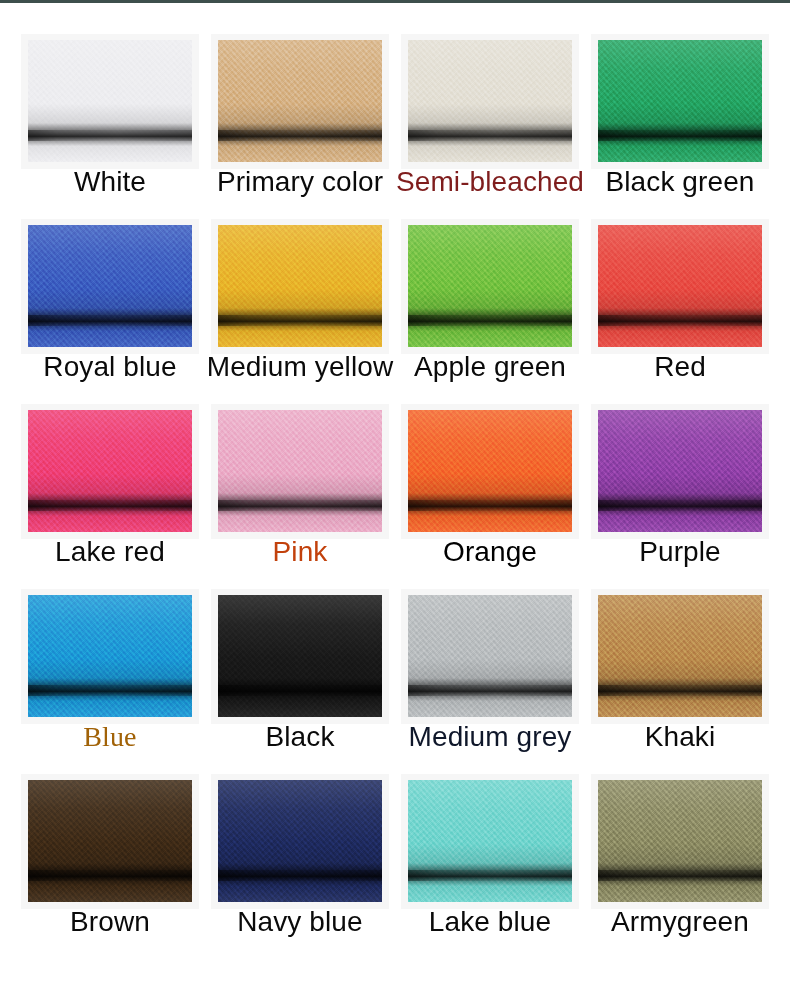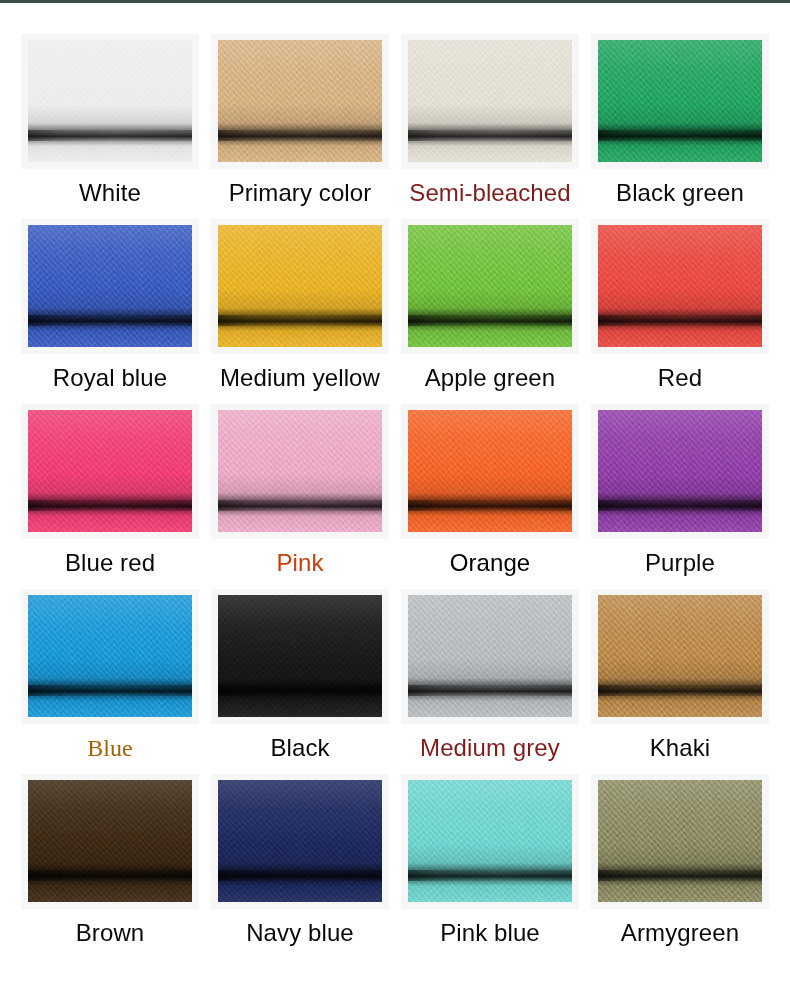--- a/index.html
+++ b/index.html
@@ -110,22 +110,21 @@
         rgba(0,0,0,0.00) 3px,
         rgba(0,0,0,0.09) 3px,
         rgba(0,0,0,0.09) 4px,
         rgba(0,0,0,0.00) 4px,
         rgba(0,0,0,0.00) 5px);
     mix-blend-mode: overlay;
     opacity: 0.85;
   }
 
   .swatch-label {
-    margin-top: 11px;
-    font-size: 24px;
+    font-size: 28px;
     line-height: 26px;
     color: #0a0a0a;
     text-align: right;
     letter-spacing: 0.1px;
     white-space: nowrap;
   }
 </style>
 </head>
 <body style="background: rgb(255, 255, 255);">
 
@@ -213,21 +212,21 @@
       <div class="swatch-label" style="color: rgb(10, 10, 10);">Red</div>
     </div>
     <div class="swatch-cell">
       <div class="swatch-frame" style="background: rgb(246, 246, 246);">
         <div class="swatch-photo" style="background-color: rgb(239, 63, 117);">
           <div class="weave"></div>
           <div class="curl"></div>
           <div class="shade"></div>
         </div>
       </div>
-      <div class="swatch-label" style="color: rgb(10, 10, 10);">Blue red</div>
+      <div class="swatch-label" style="color: rgb(10, 10, 10);">Lake red</div>
     </div>
     <div class="swatch-cell">
       <div class="swatch-frame" style="background: rgb(246, 246, 246);">
         <div class="swatch-photo" style="background-color: rgb(235, 170, 198);">
           <div class="weave"></div>
           <div class="curl"></div>
           <div class="shade"></div>
         </div>
       </div>
       <div class="swatch-label" style="color: #c2410c;">Pink</div>
@@ -273,21 +272,21 @@
       <div class="swatch-label" style="color: rgb(10, 10, 10);">Black</div>
     </div>
     <div class="swatch-cell">
       <div class="swatch-frame" style="background: rgb(246, 246, 246);">
         <div class="swatch-photo" style="background-color: rgb(184, 188, 190);">
           <div class="weave"></div>
           <div class="curl"></div>
           <div class="shade"></div>
         </div>
       </div>
-      <div class="swatch-label" style="color: #7f1d1d;">Medium grey</div>
+      <div class="swatch-label" style="color: #0f172a;">Medium grey</div>
     </div>
     <div class="swatch-cell">
       <div class="swatch-frame" style="background: rgb(246, 246, 246);">
         <div class="swatch-photo" style="background-color: rgb(187, 138, 76);">
           <div class="weave"></div>
           <div class="curl"></div>
           <div class="shade"></div>
         </div>
       </div>
       <div class="swatch-label" style="color: rgb(10, 10, 10);">Khaki</div>
@@ -313,21 +312,21 @@
       <div class="swatch-label" style="color: rgb(10, 10, 10);">Navy blue</div>
     </div>
     <div class="swatch-cell">
       <div class="swatch-frame" style="background: rgb(246, 246, 246);">
         <div class="swatch-photo" style="background-color: rgb(111, 212, 205);">
           <div class="weave"></div>
           <div class="curl"></div>
           <div class="shade"></div>
         </div>
       </div>
-      <div class="swatch-label" style="color: rgb(10, 10, 10);">Pink blue</div>
+      <div class="swatch-label" style="color: rgb(10, 10, 10);">Lake blue</div>
     </div>
     <div class="swatch-cell">
       <div class="swatch-frame" style="background: rgb(246, 246, 246);">
         <div class="swatch-photo" style="background-color: rgb(140, 139, 99);">
           <div class="weave"></div>
           <div class="curl"></div>
           <div class="shade"></div>
         </div>
       </div>
       <div class="swatch-label" style="color: rgb(10, 10, 10);">Armygreen</div>

